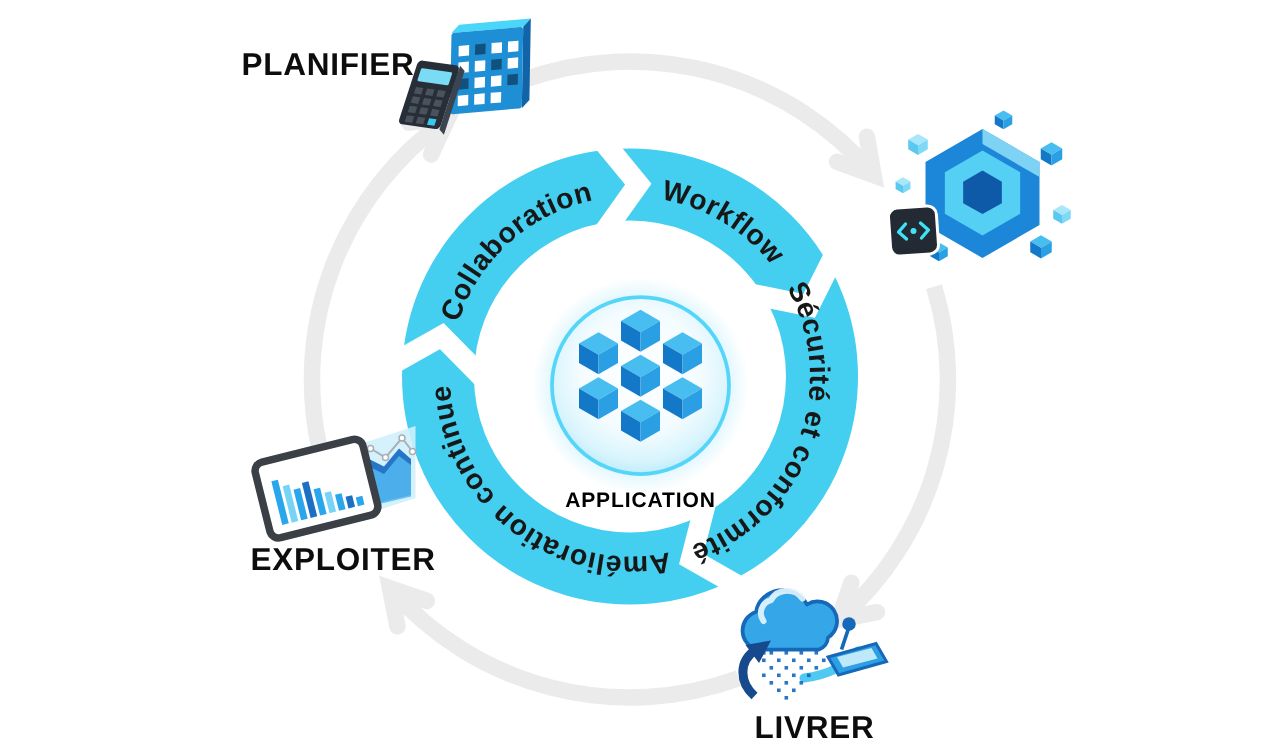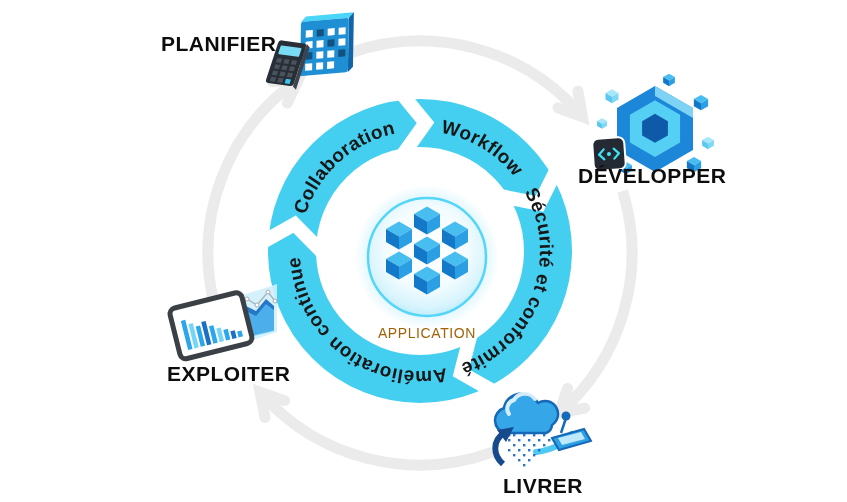--- a/index.html
+++ b/index.html
@@ -6,22 +6,22 @@
   #canvas{
     position:relative;width:847px;height:502px;background:#ffffff;overflow:hidden;
     font-family:"Liberation Sans","DejaVu Sans",sans-serif;
   }
   #scene{position:absolute;left:0;top:0;}
   .stage-label{
     position:absolute;font-weight:700;font-size:21px;letter-spacing:.5px;
     color:#0d0d0d;white-space:nowrap;
   }
   .center-label{
-    position:absolute;font-weight:400;font-size:14px;letter-spacing:.6px;
-    color:#a16207;text-align:center;width:160px;
+    position:absolute;font-weight:700;font-size:14px;letter-spacing:.6px;
+    color:#000000;text-align:center;width:160px;
   }
   .ring-text{
     font-family:"Liberation Sans","DejaVu Sans",sans-serif;
     font-size:19px;font-weight:600;fill:#171717;letter-spacing:.4px;
   }
   .cf-top{fill:var(--ct,#47BEEF);}
   .cf-left{fill:var(--cl,#1478C8);}
   .cf-right{fill:var(--cr,#2B9FE4);}
   .gray-arc{stroke:#EBEBEC;stroke-width:11;fill:none;}
   .gray-arrow{stroke:#EBEBEC;stroke-width:11;fill:none;stroke-linecap:round;}
@@ -250,20 +250,19 @@
       </g>
       <g>
         <path d="M 503 464 C 493 455 492 441 504 433" fill="none" stroke="#174A8C" stroke-width="6"></path>
         <polygon points="497,430 514,427 506,442" fill="#174A8C"></polygon>
       </g>
     </g>
   </svg>
 
   <div class="stage-label" style="left:161px;top:32px;">PLANIFIER</div>
 
-  <div class="stage-label" style="left:578px;top:164px;">DÉVELOPPER</div>
 
   <div class="stage-label" style="left:503px;top:474px;">LIVRER</div>
 
   <div class="stage-label" style="left:141px;top:362px;margin-left:26px;">EXPLOITER</div>
 
   <div class="center-label" style="left:347px;top:325px;">APPLICATION</div>
 </div>
 
 </body></html>

